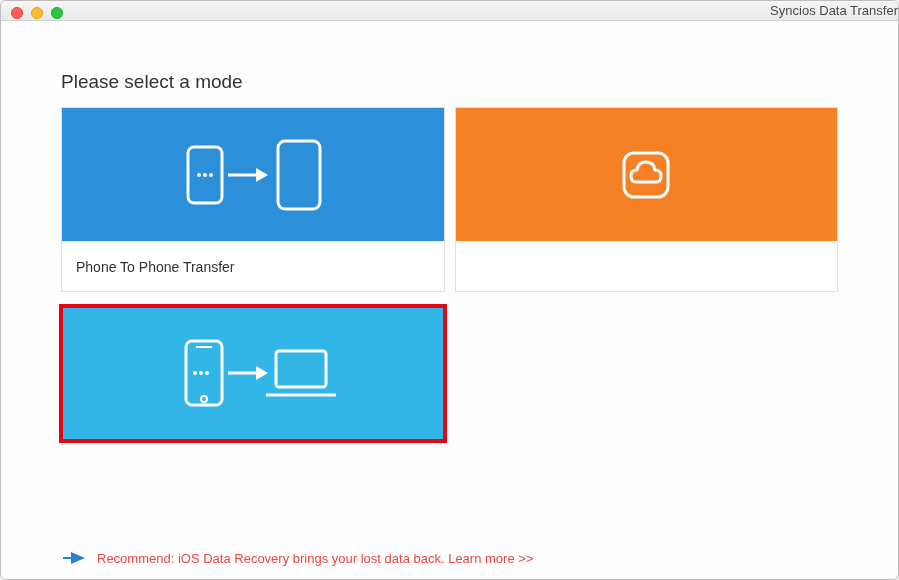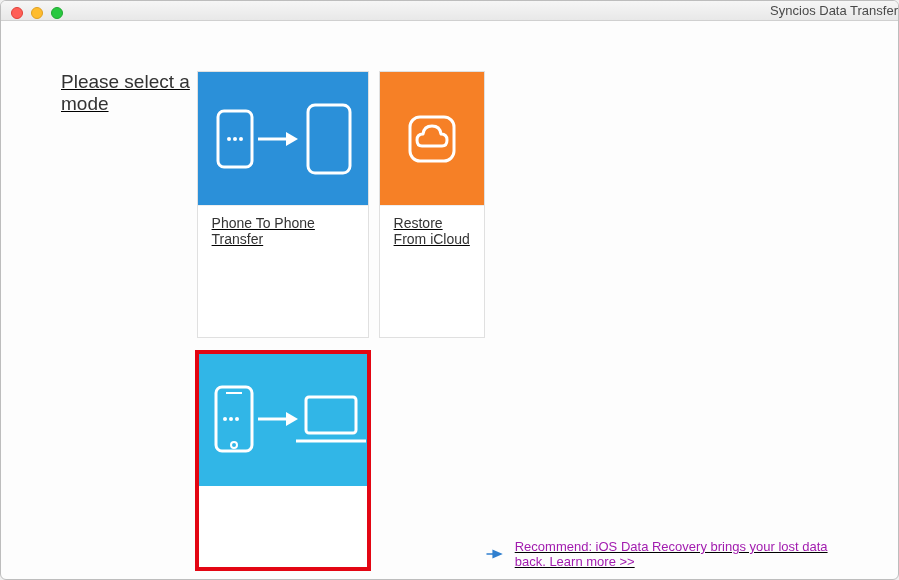--- a/index.html
+++ b/index.html
@@ -43,22 +43,21 @@
   .tl-min   { background: #febc2e; border: 0.5px solid #e0a020; }
   .tl-max   { background: #28c840; border: 0.5px solid #20a830; }
   .title {
     font-size: 13px;
     color: #4a4a4a;
   }
   .content {
     flex: 1;
     padding: 50px 60px 10px 60px;
     display: flex;
-    flex-direction: row;
-    text-decoration: underline;
+    flex-direction: column;
   }
   .heading {
     font-size: 19px;
     color: #333;
     margin-bottom: 14px;
   }
   .grid {
     display: grid;
     grid-template-columns: 1fr 1fr;
     gap: 14px 10px;
@@ -96,21 +95,21 @@
     inset: -3px;
     border: 4px solid #e30613;
     pointer-events: none;
   }
   .recommend {
     margin-top: auto;
     display: flex;
     align-items: center;
     gap: 10px;
     font-size: 13px;
-    color: #a21caf;
+    color: #ef4444;
     padding-bottom: 0;
     cursor: pointer;
   }
   svg { display: block; }
 </style>
 </head>
 <body>
 
 <div class="window">
   <div class="titlebar">
@@ -143,21 +142,20 @@
       </div>
 
 
       <div class="card">
         <div class="card-top c-orange">
           <svg width="80" height="80" viewBox="0 0 80 80">
             <rect x="18" y="18" width="44" height="44" rx="10" fill="none" stroke="#fff" stroke-width="3"></rect>
             <path d="M30 47 q-5 0 -5 -6 q0 -6 6 -6 q1 -8 9 -8 q8 0 9 8 q6 0 6 6 q0 6 -5 6 Z" fill="none" stroke="#fff" stroke-width="3" stroke-linejoin="round"></path>
           </svg>
         </div>
-        <div class="card-bottom">Restore From iCloud</div>
       </div>
 
       <div class="card">
         <div class="highlight"></div>
         <div class="card-top c-cyan">
           <svg width="170" height="90" viewBox="0 0 170 90">
             <rect x="18" y="12" width="36" height="64" rx="6" fill="none" stroke="#fff" stroke-width="3"></rect>
             <line x1="28" y1="18" x2="44" y2="18" stroke="#fff" stroke-width="2"></line>
             <circle cx="36" cy="70" r="3" fill="none" stroke="#fff" stroke-width="2"></circle>
             <circle cx="27" cy="44" r="2" fill="#fff"></circle>

